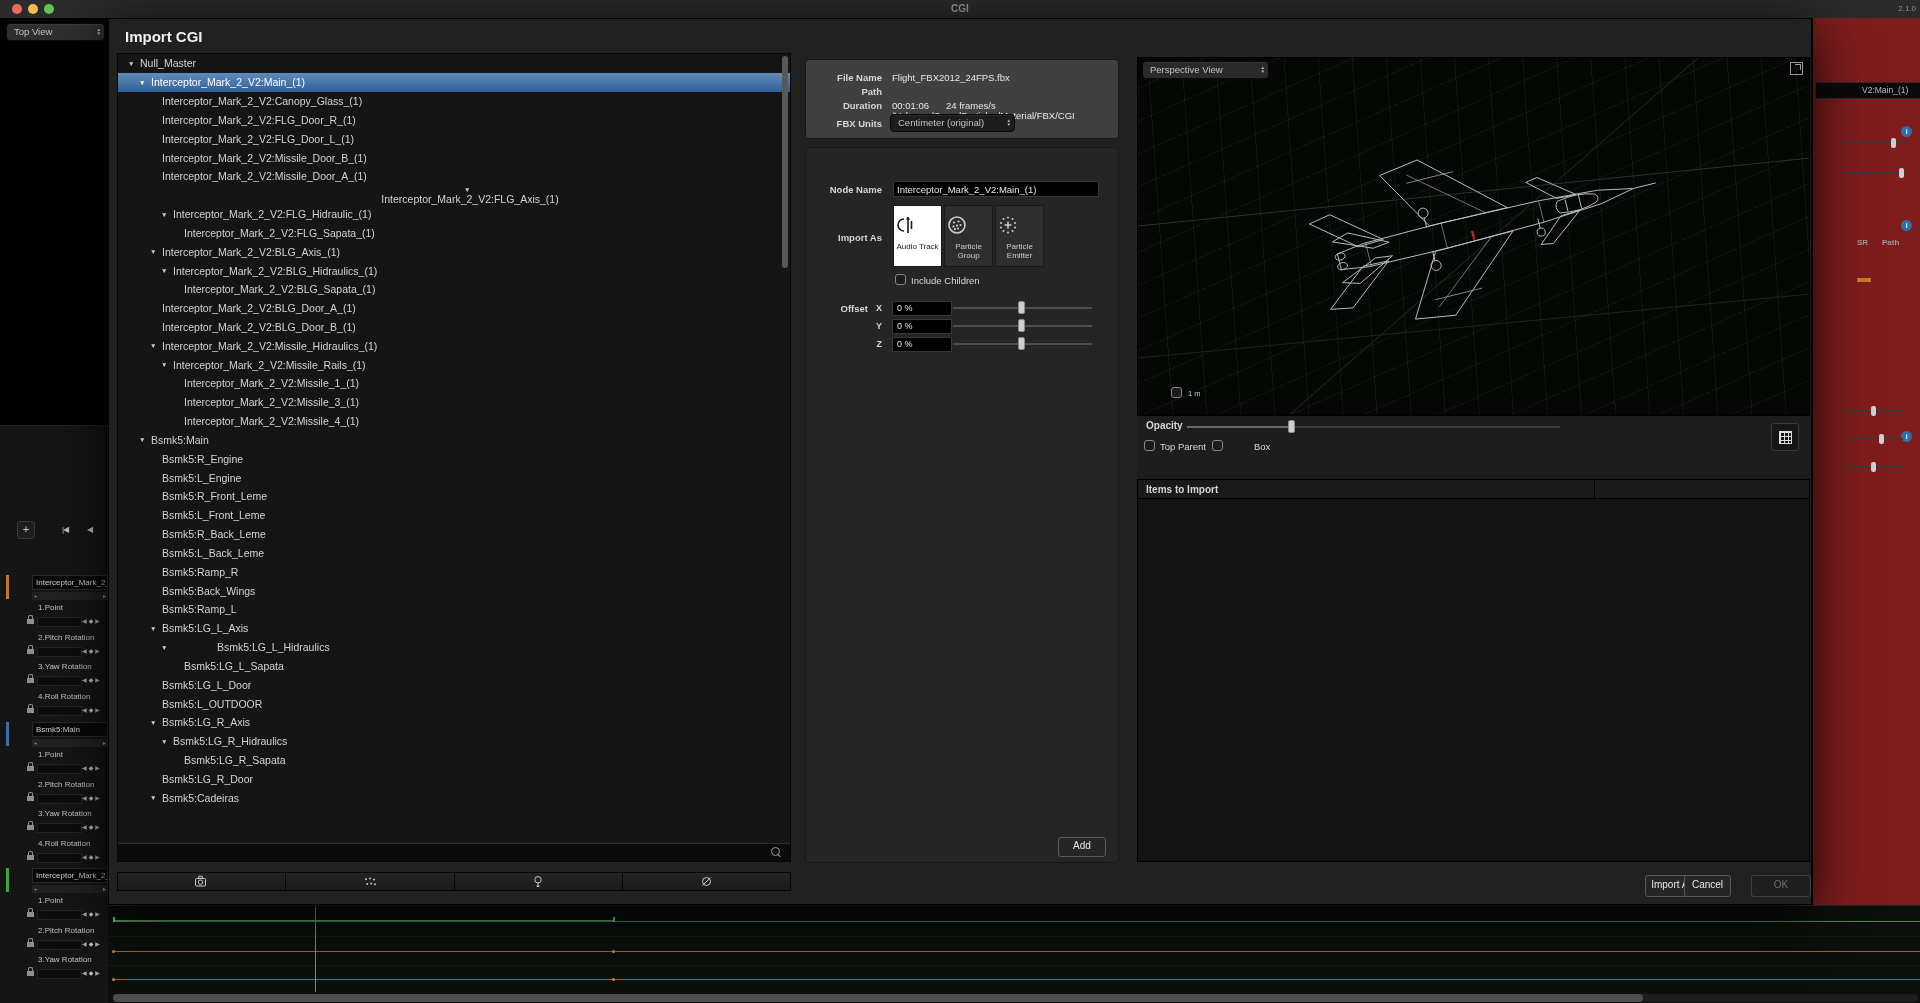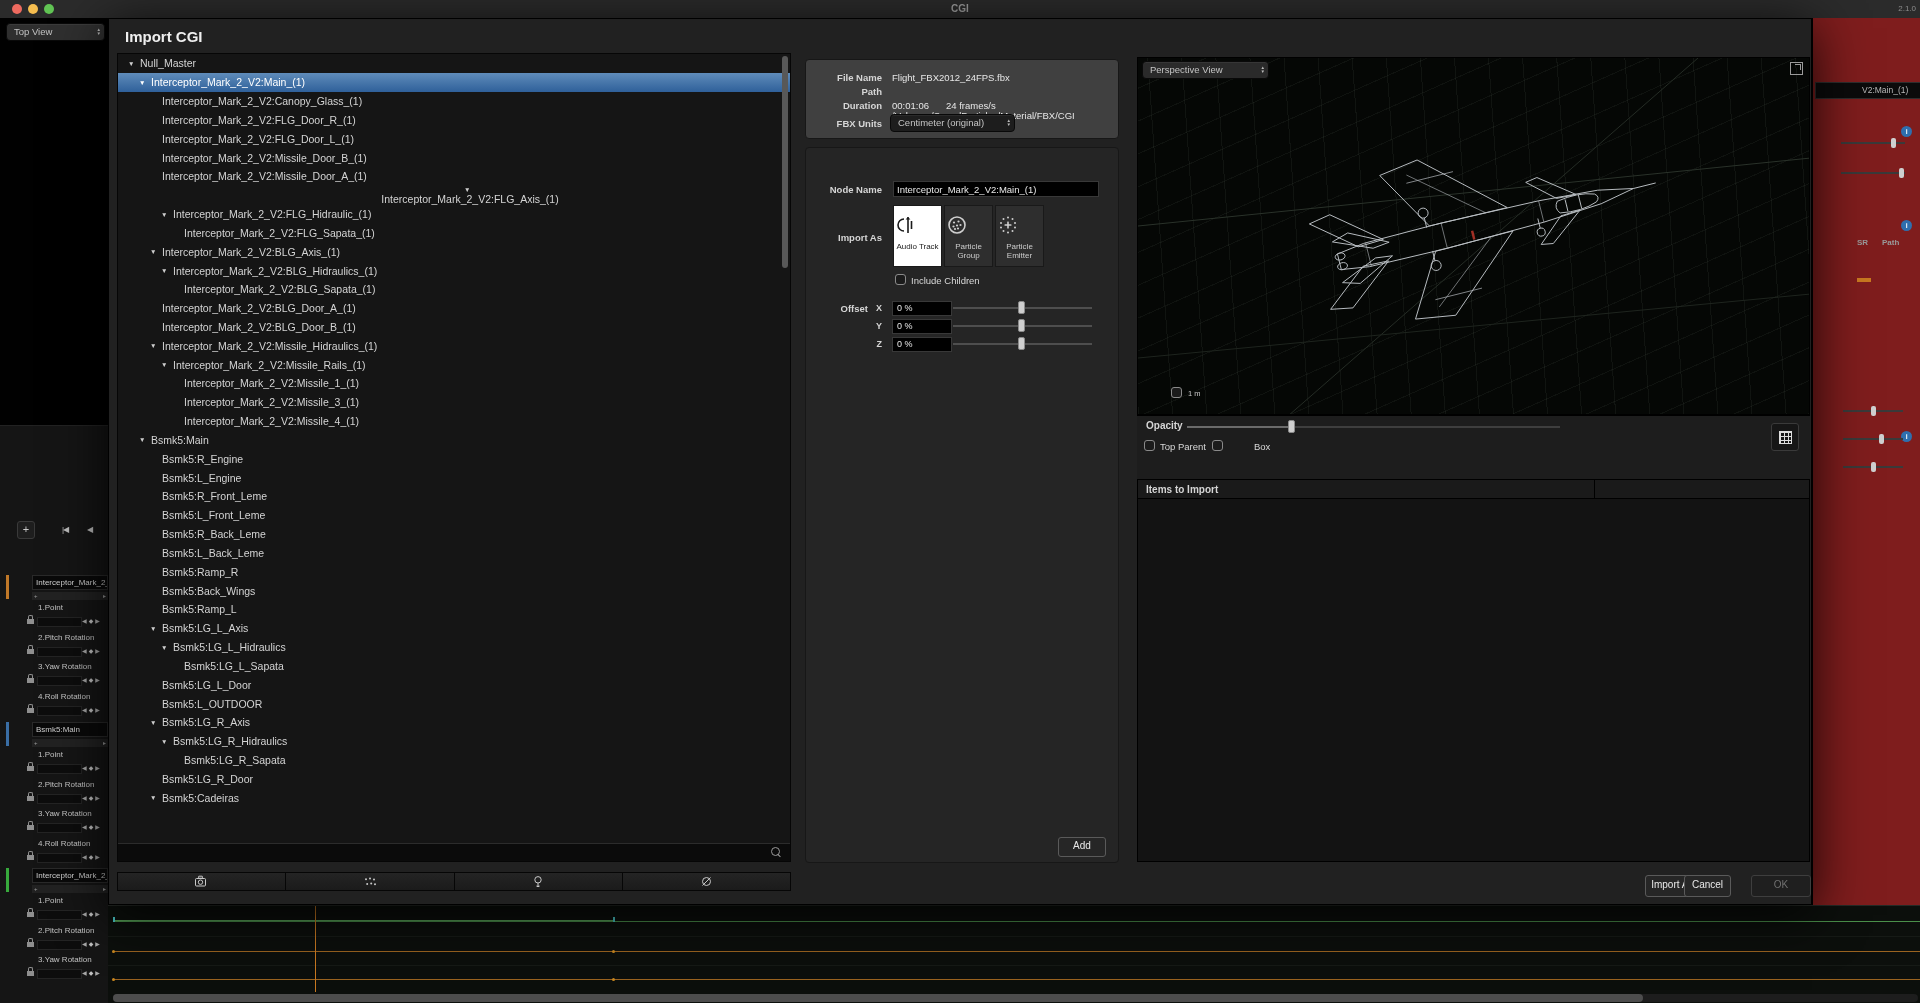--- a/index.html
+++ b/index.html
@@ -417,21 +417,21 @@
             <span>Bsmk5:Back_Wings</span>
           </div>
           <div class="tree-row" style="padding-left: 32px;">
             <span class="arrow"></span>
             <span>Bsmk5:Ramp_L</span>
           </div>
           <div class="tree-row" style="padding-left: 32px;">
             <span class="arrow">▼</span>
             <span>Bsmk5:LG_L_Axis</span>
           </div>
-          <div class="tree-row" style="padding-left: 43px;">
+          <div class="tree-row" style="padding-left: 43px; gap: 44px;">
             <span class="arrow">▼</span>
             <span>Bsmk5:LG_L_Hidraulics</span>
           </div>
           <div class="tree-row" style="padding-left: 54px;">
             <span class="arrow"></span>
             <span>Bsmk5:LG_L_Sapata</span>
           </div>
           <div class="tree-row" style="padding-left: 32px;">
             <span class="arrow"></span>
             <span>Bsmk5:LG_L_Door</span>

